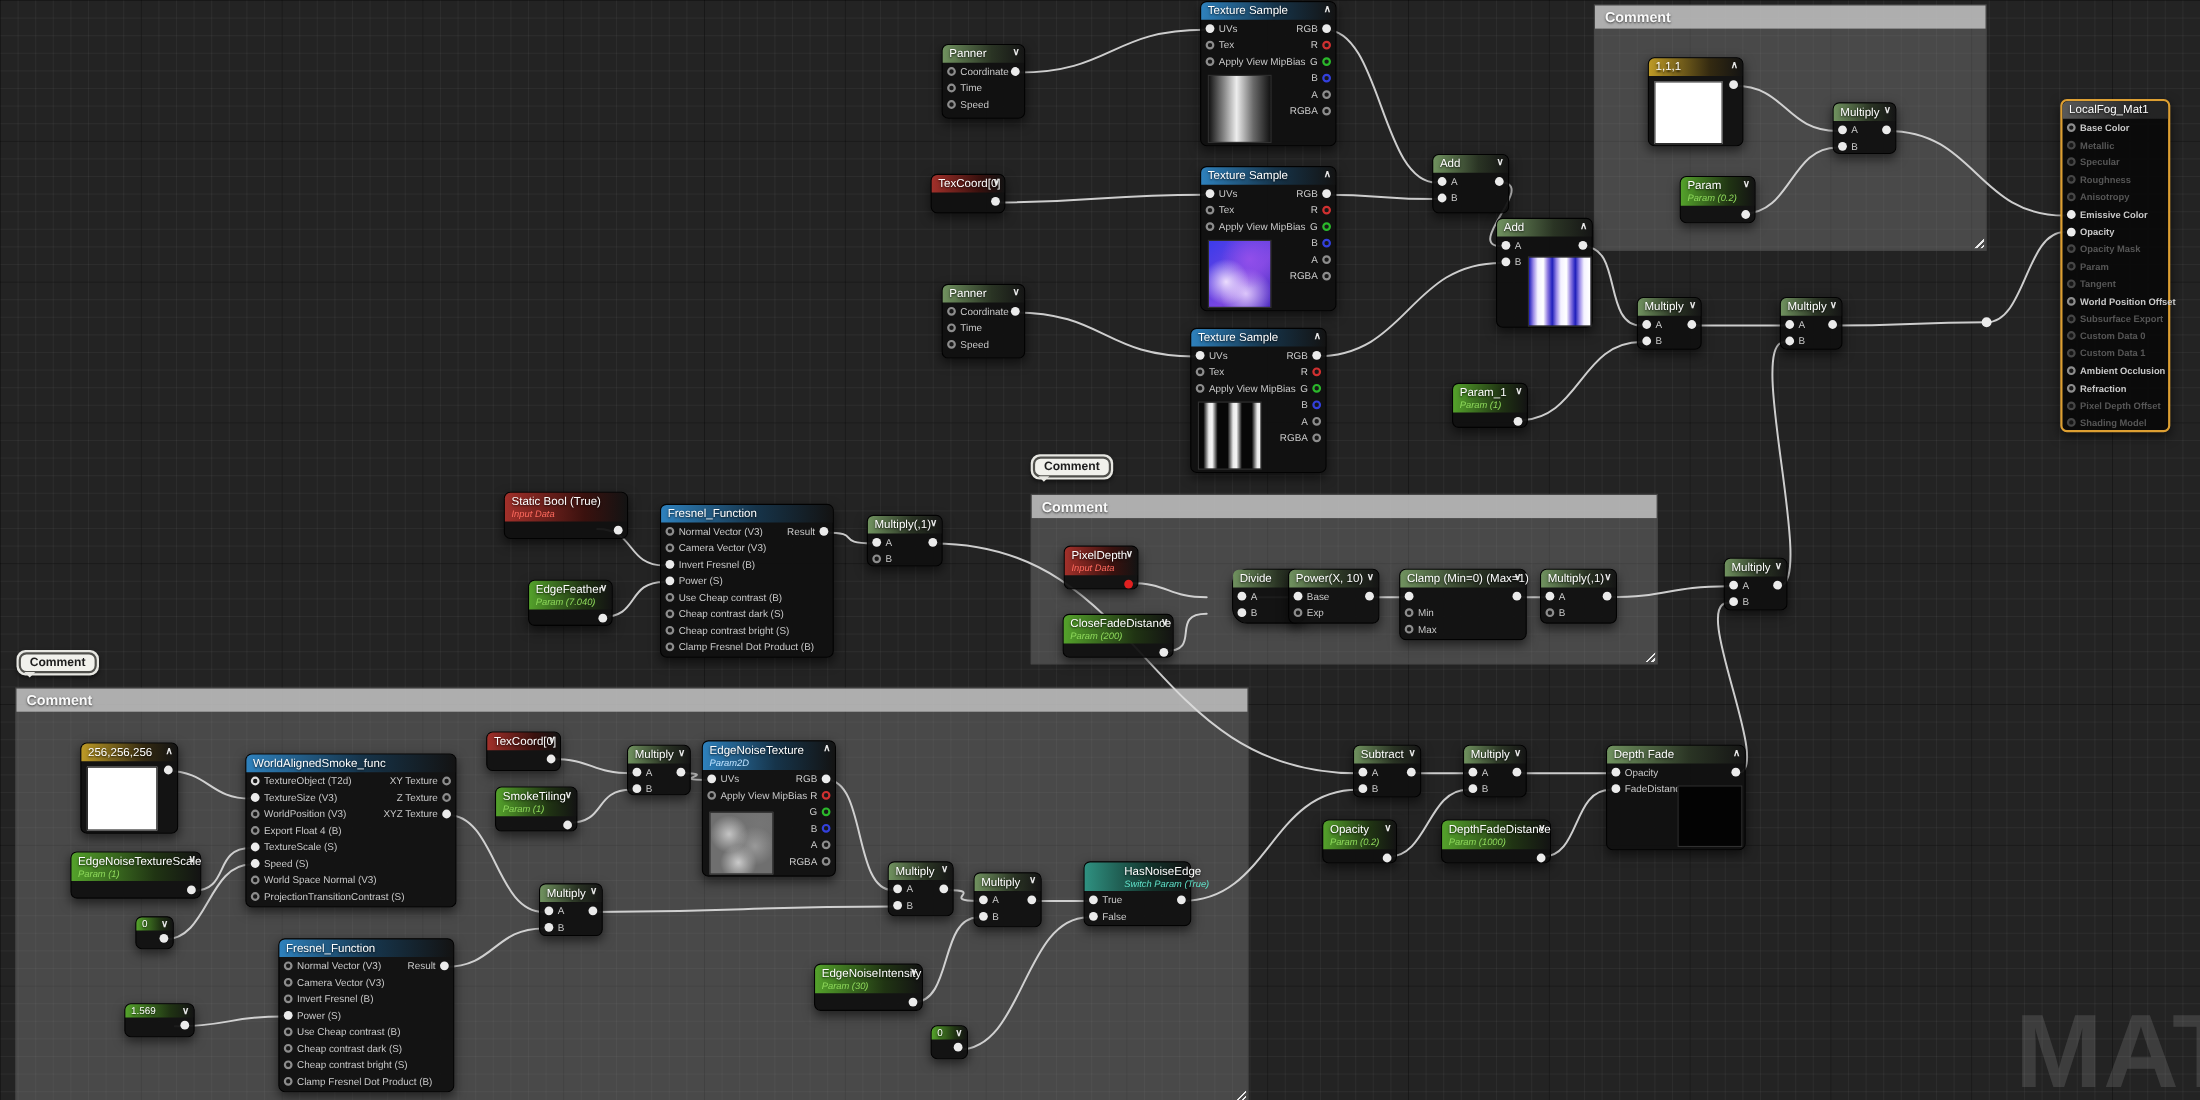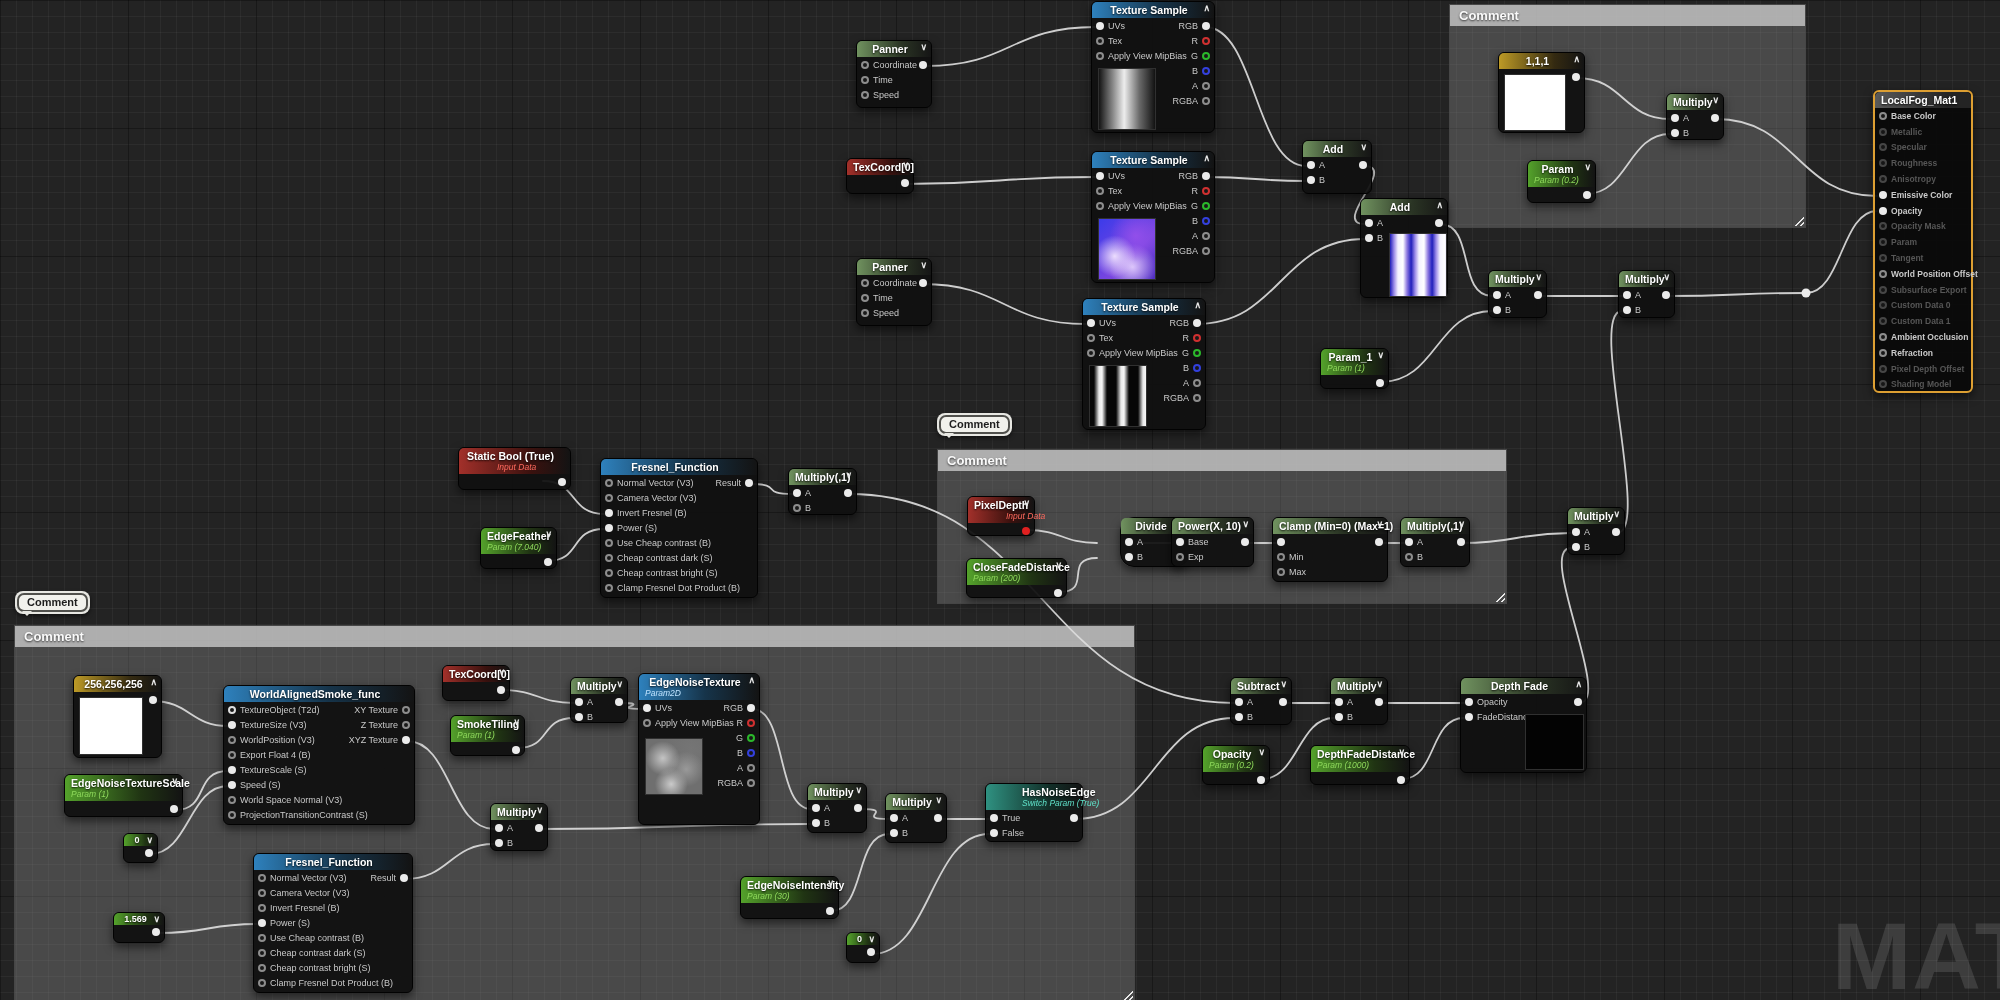--- a/index.html
+++ b/index.html
@@ -27,34 +27,34 @@
   .bubble>span{display:block;border:2px solid #50504c;border-radius:7px;padding:0 8px;
     font-size:11px;font-weight:bold;color:#1d1d1d;background:#f1f1ec;line-height:15px;}
   .bubble::after{content:"";position:absolute;left:7px;bottom:-7px;width:0;height:0;
     border:5px solid transparent;border-top-color:#e7e7e2;}
   
   #wires{position:absolute;left:0;top:0;z-index:2;}
   
   .node{position:absolute;background:rgba(16,16,16,.94);border:1px solid #020202;border-radius:6px;
     box-shadow:0 4px 10px rgba(0,0,0,.55);z-index:3;box-sizing:border-box;}
   .nhead{position:relative;padding:2px 14px 2px 6px;border-radius:5px 5px 0 0;}
-  .ntitle{font-size:10.5px;font-weight:bold;color:#fff;text-shadow:0 1px 2px rgba(0,0,0,.85);white-space:nowrap;line-height:12px;text-align:center;}
+  .ntitle{font-size:10.5px;font-weight:normal;color:#fff;text-shadow:0 1px 2px rgba(0,0,0,.85);white-space:nowrap;line-height:12px;}
   .nsub{font-size:8.5px;font-style:italic;line-height:10px;white-space:nowrap;}
   .chev{position:absolute;right:4px;top:1px;color:#e8e8e8;font-size:9px;font-weight:bold;cursor:pointer;}
   .k-texture .nhead{background:linear-gradient(90deg,#2e81bd,#16344a 55%,#131313);}
   .k-math .nhead{background:linear-gradient(90deg,#70925f,#2a3424 60%,#151515);}
   .k-param .nhead{background:linear-gradient(90deg,#54a22b,#203413 65%,#131313);}
   .k-const .nhead{background:linear-gradient(90deg,#bd9a26,#342a11 65%,#131313);}
   .k-inred .nhead{background:linear-gradient(90deg,#a2302a,#3a110e 65%,#131313);}
   .k-switch .nhead{background:linear-gradient(90deg,#2f9181,#123029 65%,#131313);padding-left:36px;}
   .k-result .nhead{background:linear-gradient(90deg,#5a5a5a,#242424 75%);}
   .k-result{border:2px solid #dd9f32;background:rgba(10,10,10,.95);}
   .k-result .nrow{height:15.8px;}
   .k-result .plabel{font-size:8.5px;font-weight:bold;}
-  .sub-param{color:#8ed95b;}.sub-input{color:#ff6a5e;margin-left:32px;}.sub-tex{color:#bfe3ff;}.sub-switch{color:#5fe0c8;}
+  .sub-param{color:#8ed95b;}.sub-input{color:#ff6a5e;}.sub-tex{color:#bfe3ff;}.sub-switch{color:#5fe0c8;}
   .nrow{display:flex;align-items:center;height:15px;padding:0 4px;gap:4px;position:relative;}
   .rleft{display:flex;align-items:center;gap:4px;min-width:0;}
   .rright{display:flex;align-items:center;gap:4px;margin-left:auto;}
   .plabel{font-size:9px;color:#c9c9c9;white-space:nowrap;}
   .dimtext{color:#565656;}
   .pin{width:8px;height:8px;border-radius:50%;box-sizing:border-box;display:inline-block;flex:none;cursor:crosshair;}
   .p-conn{background:#ebebeb;}
   .p-hollow{border:2px solid #8d8d8d;background:#181818;}
   .p-dim{border:2px solid #464646;background:#161616;}
   .p-red{border:2px solid #d03030;background:#181818;}
@@ -957,21 +957,21 @@
       <div class="nhead">
         <div class="ntitle">0</div>
         <span class="chev">∨</span>
       </div>
       <div class="nrow">
         <span class="rright">
           <span class="pin p-conn"></span>
         </span>
       </div>
     </div>
-    <div class="node k-param small" style="left: 113px; top: 912px; width: 52px; height: 31px;">
+    <div class="node k-param small" style="left: 113px; top: 912px; width: 64px; height: 31px;">
       <div class="nhead">
         <div class="ntitle">1.569</div>
         <span class="chev">∨</span>
       </div>
       <div class="nrow">
         <span class="rright">
           <span class="pin p-conn"></span>
         </span>
       </div>
     </div>
@@ -1069,21 +1069,21 @@
           <span class="pin p-conn"></span>
         </span>
       </div>
       <div class="nrow">
         <span class="rleft">
           <span class="pin p-conn"></span>
           <span class="plabel">B</span>
         </span>
       </div>
     </div>
-    <div class="node k-texture" style="left: 638px; top: 673px; width: 122px; height: 152px;">
+    <div class="node k-texture" style="left: 638px; top: 673px; width: 122px; height: 124px;">
       <div class="nhead">
         <div class="ntitle">EdgeNoiseTexture</div>
         <div class="nsub sub-tex">Param2D</div>
         <span class="chev">∧</span>
       </div>
       <div class="nrow">
         <span class="rleft">
           <span class="pin p-conn"></span>
           <span class="plabel">UVs</span>
         </span>

